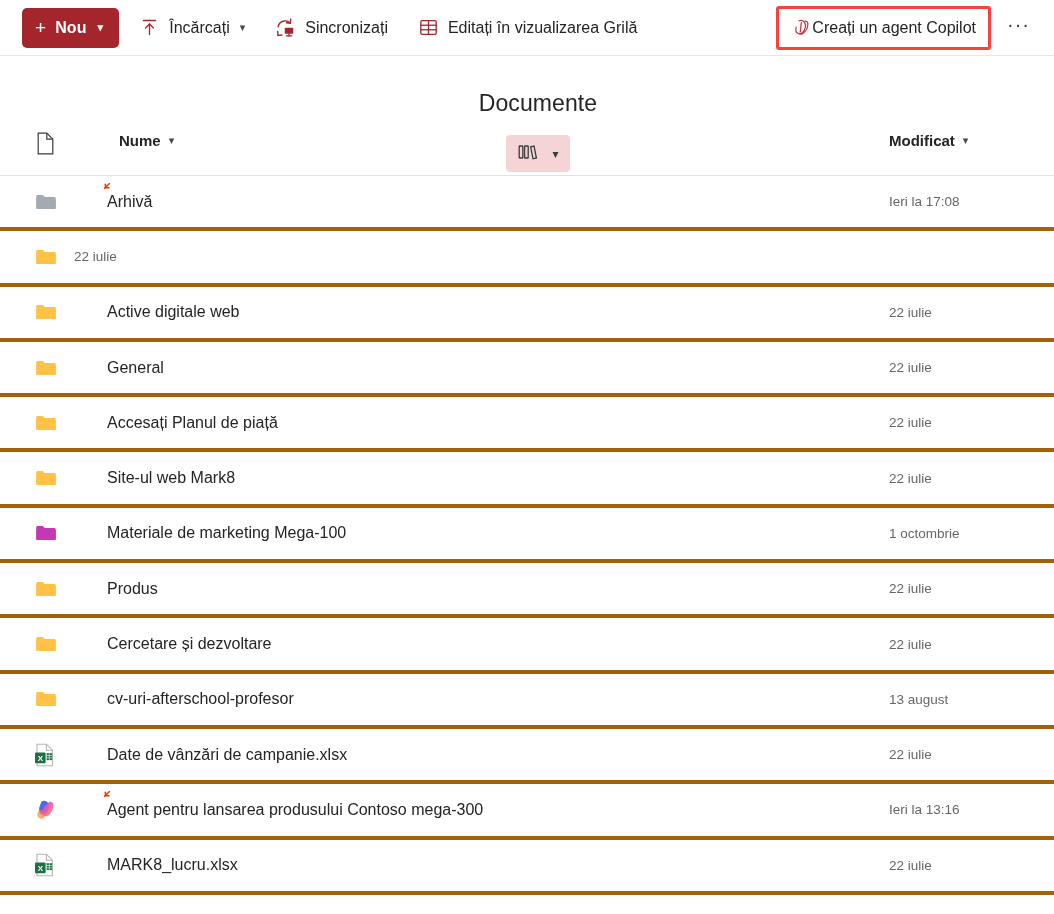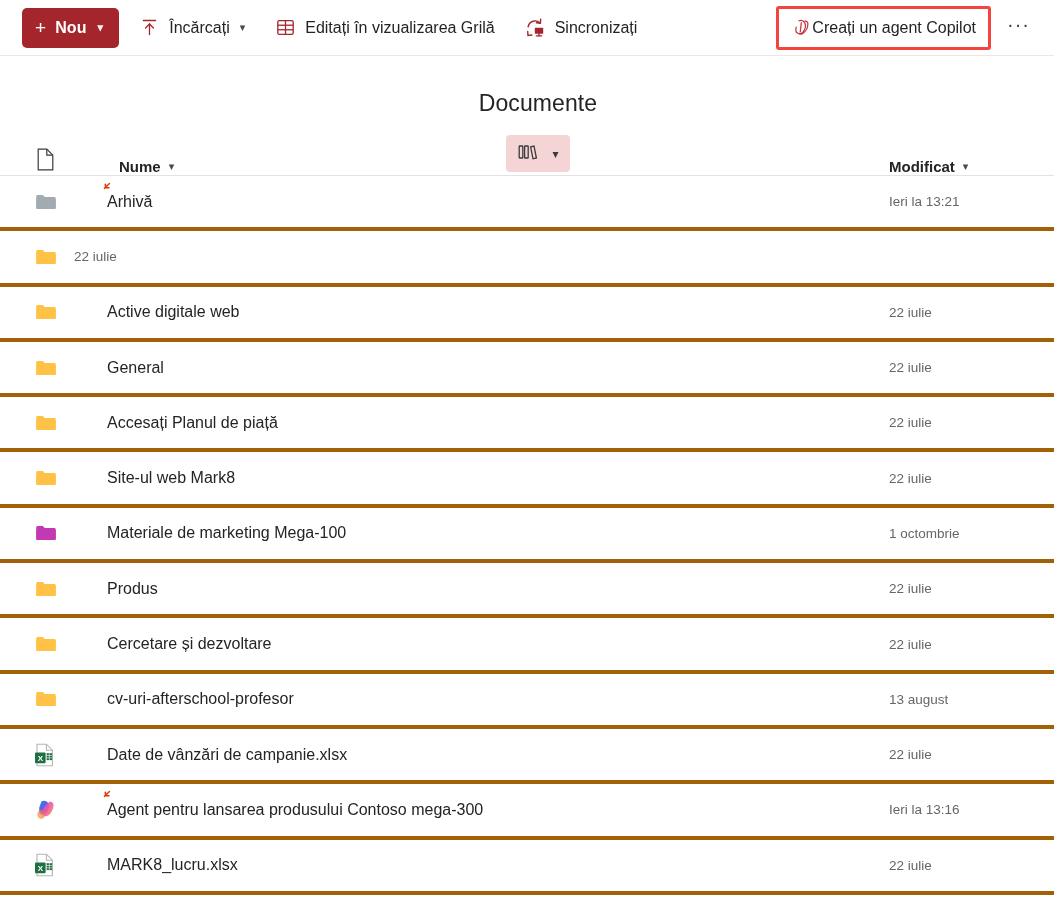--- a/index.html
+++ b/index.html
@@ -117,21 +117,21 @@
     border-radius: 4px;
     padding: 7px 11px 7px 12px;
     cursor: pointer;
   }
   .lib-badge .chev { font-size: 12px; color: #3b3b3b; }
 
   
   .list { padding: 0 0 0 0; }
   .col-head {
     display: flex;
-    align-items: flex-end;
+    align-items: flex-start;
     height: 44px;
     padding-left: 22px;
     margin-top: 14px;
     border-bottom: 1px solid #e3e3e3;
   }
   .col-icon-cell { width: 52px; display: flex; align-items: center; padding-left: 14px;}
   .col-name {
     flex: 1 1 auto;
     display: flex;
     align-items: center;
@@ -211,46 +211,46 @@
   <button class="cmd">
     <span>
       <svg class="cmd-ico" viewBox="0 0 24 24" fill="none" stroke="#A4262C" stroke-width="1.5" stroke-linecap="round">
         <line x1="5" y1="4" x2="19" y2="4"></line>
         <line x1="12" y1="8" x2="12" y2="20"></line>
         <polyline points="7.5,12.5 12,8 16.5,12.5" fill="none"></polyline>
       </svg>
     </span>
     <span>Încărcați</span>
     <span class="chev">▾</span>
-  </button>
-
-  <button class="cmd">
-    <span>
-      <svg class="cmd-ico" viewBox="0 0 24 24" fill="none" stroke="#A4262C" stroke-width="1.5">
-        <rect x="3.2" y="4.2" width="17.6" height="15.6" rx="1.6"></rect>
-        <line x1="3.2" y1="9.4" x2="20.8" y2="9.4"></line>
-        <line x1="3.2" y1="14.6" x2="20.8" y2="14.6"></line>
-        <line x1="12" y1="4.2" x2="12" y2="19.8"></line>
-      </svg>
-    </span>
-    <span>Editați în vizualizarea Grilă</span>
   </button>
 
   <button class="cmd">
     <span>
       <svg class="cmd-ico" viewBox="0 0 24 24" fill="none" stroke="#A4262C" stroke-width="1.6" stroke-linecap="round">
         <path d="M3.6 11.2a8 8 0 0 1 13.6 -4.3" fill="none"></path>
         <polyline points="17.9,2.6 17.6,7.2 13.1,6.6" fill="none"></polyline>
         <rect x="11.2" y="12.2" width="9.6" height="7" rx="1" fill="#A4262C" stroke="none"></rect>
         <line x1="16" y1="19.2" x2="16" y2="21.4" stroke-width="1.6"></line>
         <line x1="13" y1="21.6" x2="19" y2="21.6" stroke-width="1.6"></line>
         <polyline points="3.1,16.6 3.4,21.2 7.9,20.6" fill="none"></polyline>
       </svg>
     </span>
     <span>Sincronizați</span>
+  </button>
+
+  <button class="cmd">
+    <span>
+      <svg class="cmd-ico" viewBox="0 0 24 24" fill="none" stroke="#A4262C" stroke-width="1.5">
+        <rect x="3.2" y="4.2" width="17.6" height="15.6" rx="1.6"></rect>
+        <line x1="3.2" y1="9.4" x2="20.8" y2="9.4"></line>
+        <line x1="3.2" y1="14.6" x2="20.8" y2="14.6"></line>
+        <line x1="12" y1="4.2" x2="12" y2="19.8"></line>
+      </svg>
+    </span>
+    <span>Editați în vizualizarea Grilă</span>
   </button>
 
   <div class="spacer"></div>
 
   <div class="copilot-wrap">
     <button class="cmd-copilot">
       <span>
         <svg class="cmd-ico" viewBox="0 0 24 24" fill="none" stroke="#C5343A" stroke-width="1.4">
           <path d="M8.6 4.6 C11.8 3.2 14.4 4.1 15.6 6.4 C17.1 9.3 16.3 13.6 14.2 16.6 C12.6 18.9 9.8 19.9 7.6 18.6 C5.4 17.3 5.1 14.2 6.1 11" fill="none"></path>
           <path d="M15.4 4.9 C17.8 4.3 19.4 5.6 19.3 8.1 C19.2 11.6 17.0 16.1 14.2 18.2 C12.2 19.7 9.9 19.6 8.8 18.2" fill="none"></path>
@@ -309,21 +309,21 @@
             <path fill="#A3ABB2" opacity=".82" d="M2.2 9.3h19.6v8.1c0 .9-.7 1.6-1.6 1.6H3.8c-.9 0-1.6-.7-1.6-1.6z"></path>
           </svg>
         </div>
         <div class="row-name">
           <span class="name-text"><svg class="newmark" viewBox="0 0 14 14" fill="none" stroke="#D83B01" stroke-width="1.4" stroke-linecap="round">
               <line x1="11.4" y1="1.6" x2="6.4" y2="6.6"></line>
               <line x1="7.4" y1="2.2" x2="7.4" y2="5.2"></line>
               <line x1="11.0" y1="5.8" x2="8.0" y2="5.8"></line>
             </svg>Arhivă</span>
         </div>
-        <div class="row-mod">Ieri la 13:21</div>
+        <div class="row-mod">Ieri la 17:08</div>
       </div>
       <div class="row">
         <div class="row-icon">
           <svg class="ficon" viewBox="0 0 24 24">
             <path fill="#FFC247" d="M2.2 6.6c0-.9.7-1.6 1.6-1.6h5l1.9 2.1h9.5c.9 0 1.6.7 1.6 1.6v8.7c0 .9-.7 1.6-1.6 1.6H3.8c-.9 0-1.6-.7-1.6-1.6z"></path>
             <path fill="#FFC247" opacity=".82" d="M2.2 9.3h19.6v8.1c0 .9-.7 1.6-1.6 1.6H3.8c-.9 0-1.6-.7-1.6-1.6z"></path>
           </svg>
         </div>
         <div class="row-mod">22 iulie</div>
       </div>

